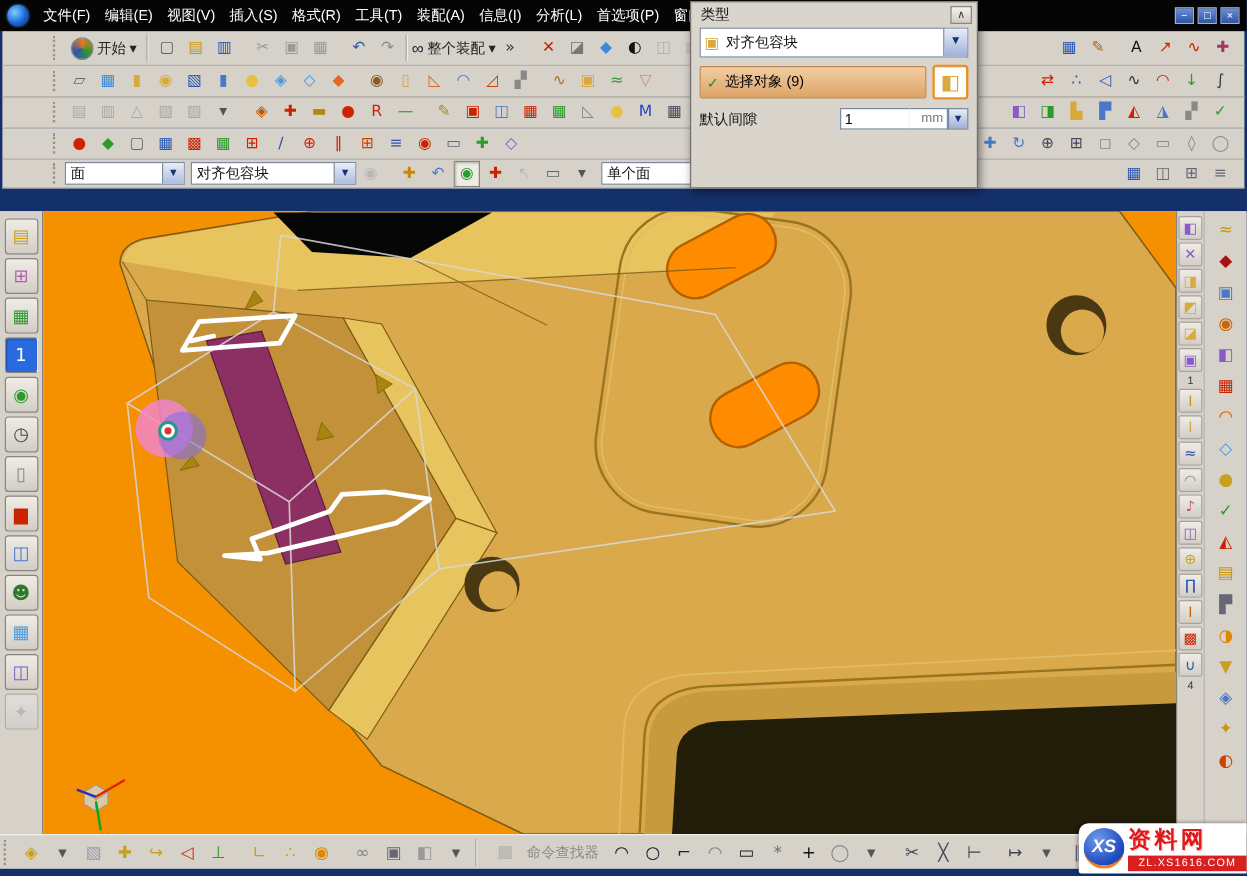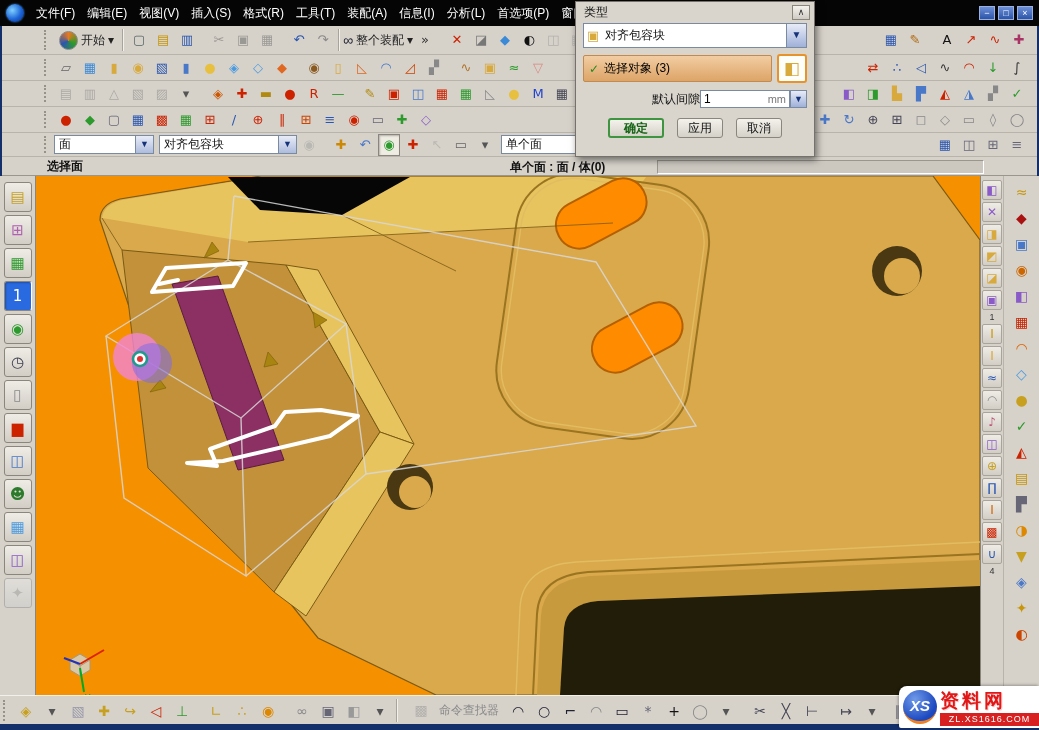--- a/index.html
+++ b/index.html
@@ -61,21 +61,21 @@
   #dlg-collapse{width:18px;height:15px;background:linear-gradient(#f4f2ec,#cfccc4);border:1px solid #8a867e;font-size:9px;line-height:13px;text-align:center;color:#333;padding:0;}
   #dlg-type-row{display:flex;align-items:center;margin:1px 7px 0 7px;height:23px;background:#fff;border:1px solid #7a8aa0;}
   #dlg-type-icon{width:15px;height:15px;margin:0 3px;font-size:13px;line-height:15px;color:#d8a93c;}
   #dlg-type-txt{flex:1;color:#111;}
   #dlg-type-arr{width:19px;height:100%;background:linear-gradient(#e8ecf8,#9fb0d8);border-left:1px solid #7a8aa0;color:#16337a;font-size:10px;line-height:21px;text-align:center;}
   #dlg-sel-row{display:flex;align-items:center;margin:6px 7px 0 7px;gap:5px;}
   #dlg-sel-box{flex:1;display:flex;align-items:center;height:25px;background:linear-gradient(#f2cda2,#dda468);border:1px solid #c08a50;border-radius:2px;padding:0 5px;gap:5px;}
   #dlg-sel-check{color:#1f8a1f;font-weight:bold;}
   #dlg-sel-btn{width:30px;height:29px;background:#fdfdfa;border:2px solid #e8922a;border-radius:3px;font-size:17px;line-height:25px;text-align:center;color:#d8a93c;padding:0;}
   #dlg-gap-row{display:flex;align-items:center;margin:5px 7px 0 7px;height:22px;}
-  #dlg-gap-label{flex:1;color:#111;text-align:right;}
+  #dlg-gap-label{flex:1;color:#111;}
   #dlg-gap-input{width:58px;height:18px;border:1px solid #7a8aa0;border-right:none;font-size:12px;padding:0 3px;box-sizing:border-box;}
   #dlg-gap-unit{width:32px;height:18px;border:1px solid #7a8aa0;border-left:none;background:#fff;color:#777;font-size:11px;line-height:16px;padding-right:3px;text-align:right;box-sizing:border-box;}
   #dlg-gap-spin{width:17px;height:18px;background:linear-gradient(#e8ecf8,#9fb0d8);border:1px solid #7a8aa0;color:#16337a;font-size:9px;line-height:16px;text-align:center;padding:0;}
   #dlg-wcs{display:block;margin:6px 7px 0 7px;width:226px;height:19px;background:linear-gradient(#f4f2ec,#d4d1c8);border:1px solid #8a867e;border-radius:3px;font-size:12px;color:#111;padding:0;}
   #dlg-btnrow{display:flex;justify-content:center;gap:13px;margin-top:8px;}
   .dlg-btn{height:20px;background:linear-gradient(#f4f2ec,#d4d1c8);border:1px solid #8a867e;border-radius:3px;font-size:12px;color:#111;padding:0 10px;}
   #dlg-ok{border:2px solid #3f9440;color:#136313;font-weight:bold;padding:0 14px;}
   
   #watermark{position:absolute;right:0;bottom:2px;width:140px;height:42px;background:#fff;border-radius:8px 0 0 2px;display:flex;align-items:center;z-index:20;box-shadow:-1px -1px 3px rgba(0,0,0,.3);}
   #wm-logo{width:34px;height:34px;margin:0 3px 0 4px;border-radius:50%;background:radial-gradient(circle at 35% 30%,#6f9ae8,#1c48c0 70%);border-bottom:3px solid #f08020;box-sizing:border-box;color:#fff;font-style:italic;font-weight:bold;font-size:15px;text-align:center;line-height:31px;}
@@ -310,25 +310,20 @@
       </span>
     <div class="spacer"></div>
     <span style="display:flex;align-items:center;margin-right:8px;">
         <button class="tbtn" style="color: rgb(42, 86, 176);">▦</button>
         <button class="tbtn" style="color: rgb(102, 102, 119);">◫</button>
         <button class="tbtn" style="color: rgb(102, 102, 119);">⊞</button>
         <button class="tbtn" style="color: rgb(102, 102, 119);">≡</button>
       </span>
   </div>
 
-  <div class="row" id="statusbar">
-    <span id="status-left">选择面</span>
-    <span id="status-center">单个面 : 面 / 体(0)</span>
-    <span id="status-inset"></span>
-  </div>
 
   <div id="main">
 
     <div id="resbar">
         <button class="tbtn" style="color: rgb(200, 160, 32);">▤</button>
         <button class="tbtn" style="color: rgb(176, 96, 176);">⊞</button>
         <button class="tbtn" style="color: rgb(44, 154, 44);">▦</button>
         <button class="tbtn on" style="color: rgb(255, 255, 255); background: rgb(42, 106, 224); border-radius: 3px;">1</button>
         <button class="tbtn" style="color: rgb(44, 154, 44);">◉</button>
         <button class="tbtn" style="color: rgb(68, 68, 85);">◷</button>
@@ -518,35 +513,30 @@
       <button id="dlg-collapse">∧</button>
     </div>
     <div id="dlg-type-row">
       <span id="dlg-type-icon">▣</span>
       <span id="dlg-type-txt">对齐包容块</span>
       <span id="dlg-type-arr">▼</span>
     </div>
     <div id="dlg-sel-row">
       <div id="dlg-sel-box">
         <span id="dlg-sel-check">✓</span>
-        <span>选择对象 (3)</span>
+        <span>选择对象 (9)</span>
       </div>
       <button id="dlg-sel-btn">◧</button>
     </div>
     <div id="dlg-gap-row">
       <span id="dlg-gap-label">默认间隙</span>
       <input id="dlg-gap-input" value="1" style="">
       <span id="dlg-gap-unit">mm</span>
       <button id="dlg-gap-spin">▼</button>
     </div>
-    <div id="dlg-btnrow">
-      <button class="dlg-btn" id="dlg-ok">确定</button>
-      <button class="dlg-btn">应用</button>
-      <button class="dlg-btn">取消</button>
-    </div>
   </div>
 
   <div id="watermark">
     <div id="wm-logo"><span>XS</span></div>
     <div id="wm-right">
       <div id="wm-name">资料网</div>
       <div id="wm-url">ZL.XS1616.COM</div>
     </div>
   </div>
 

